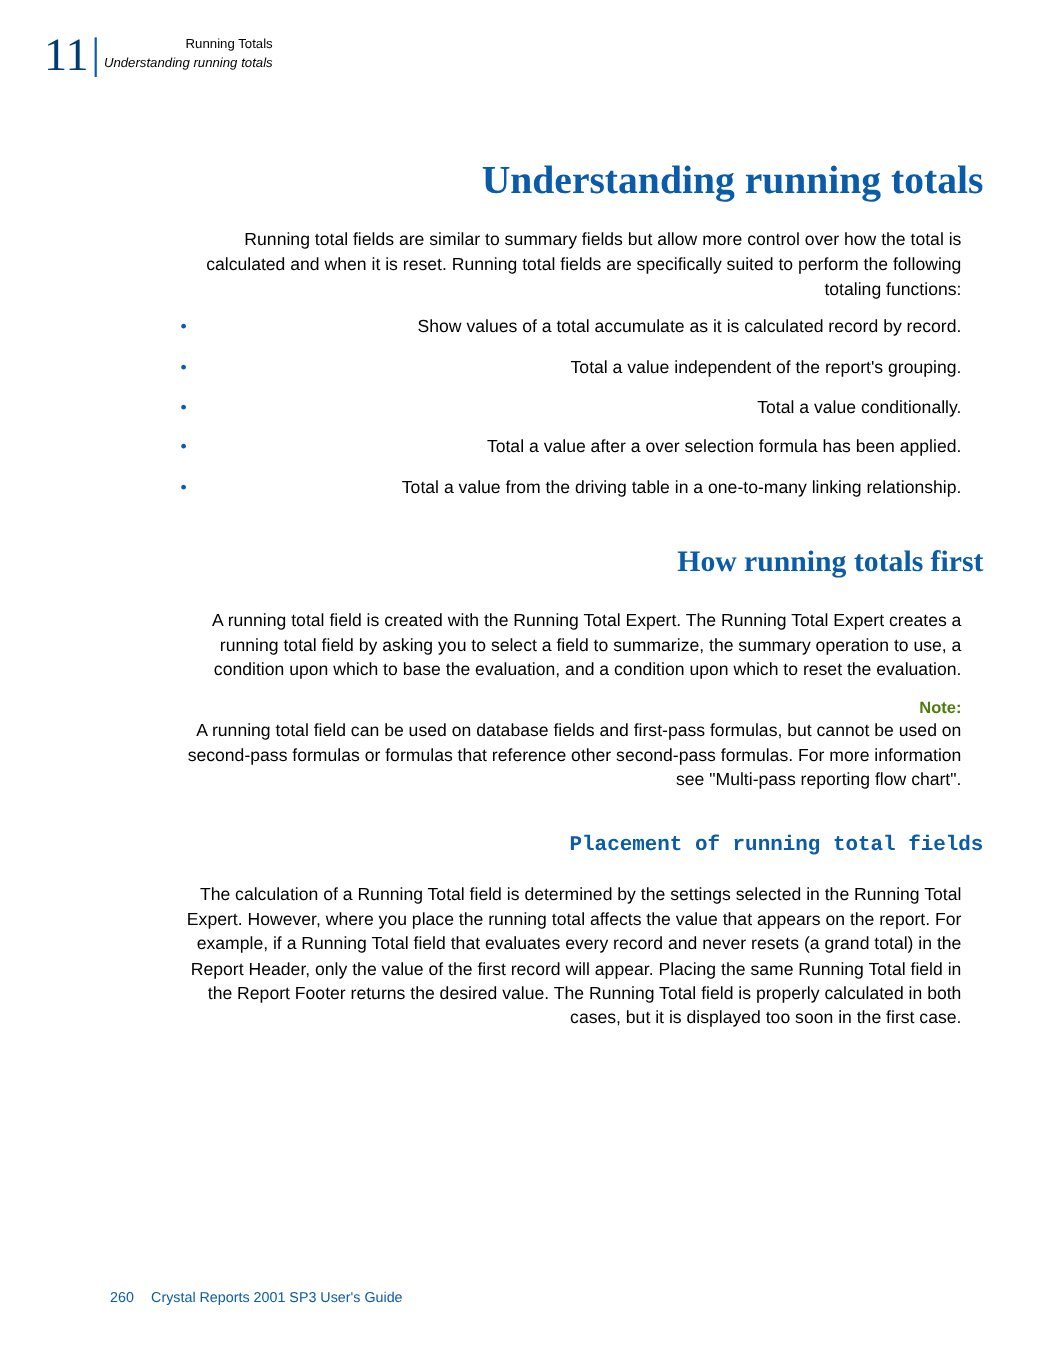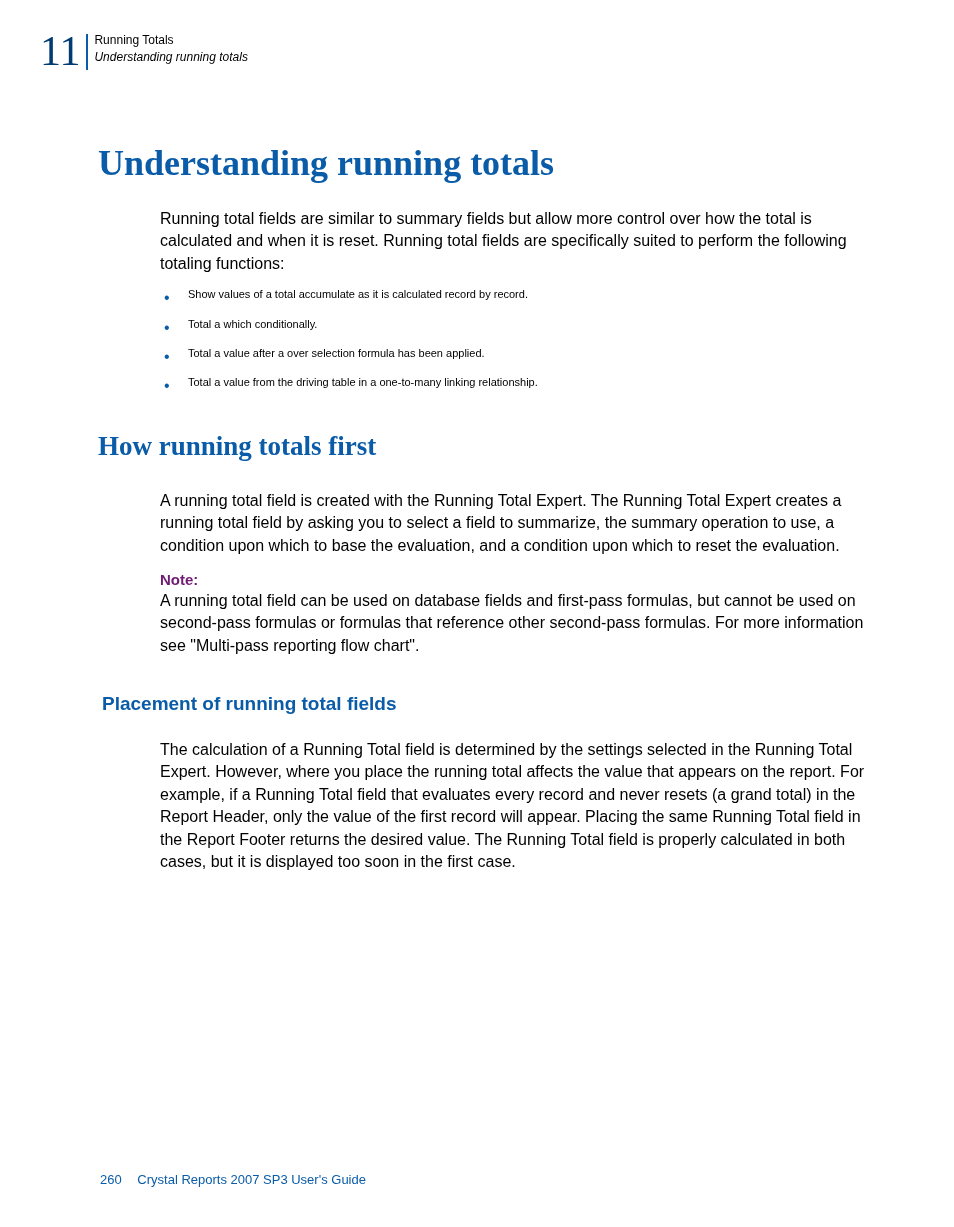--- a/index.html
+++ b/index.html
@@ -8,20 +8,21 @@
     font-family: Arial, Helvetica, sans-serif;
     color: #000;
     width: 954px;
     background: #fff;
   }
   .page {
     padding: 30px 60px 40px 40px;
     box-sizing: border-box;
     min-height: 1227px;
     position: relative;
+    text-align: right;
   }
   .header {
     display: flex;
     align-items: flex-start;
     margin-bottom: 70px;
   }
   .chapter-num {
     font-family: "Palatino Linotype", "Book Antiqua", Palatino, serif;
     font-size: 42px;
     color: #003b73;
@@ -64,50 +65,51 @@
     margin: 0 0 12px 0;
   }
   ul.bullets {
     list-style: none;
     padding: 0;
     margin: 10px 0 30px 0;
   }
   ul.bullets li {
     position: relative;
     padding-left: 28px;
-    font-size: 11px;
+    font-size: 16px;
     line-height: 1.4;
     margin-bottom: 14px;
   }
   ul.bullets li::before {
     content: "•";
     position: absolute;
     left: 4px;
     top: 0;
     color: #0a5ca8;
     font-size: 16px;
   }
   h2.section-title {
     font-family: "Palatino Linotype", "Book Antiqua", Palatino, serif;
     color: #0a5ca8;
     font-size: 27px;
     font-weight: bold;
     margin: 40px 0 28px 58px;
   }
   .note-label {
-    color: #701a75;
+    color: #4d7c0f;
     font-weight: bold;
     font-size: 15px;
     margin: 14px 0 2px 0;
   }
   h3.subsection {
     color: #0a5ca8;
     font-size: 19px;
     font-weight: bold;
     margin: 36px 0 24px 62px;
+    font-family: Liberation Mono, monospace;
   }
   .footer {
     position: absolute;
     bottom: 40px;
     left: 100px;
     font-size: 13px;
     color: #0a5ca8;
   }
   .footer .page-num {
     margin-right: 12px;
@@ -126,21 +128,22 @@
       <div class="line2">Understanding running totals</div>
     </div>
   </div>
 
   <h1 class="main-title">Understanding running totals</h1>
 
   <div class="content-indent">
     <p class="body-text">Running total fields are similar to summary fields but allow more control over how the total is calculated and when it is reset. Running total fields are specifically suited to perform the following totaling functions:</p>
     <ul class="bullets">
       <li>Show values of a total accumulate as it is calculated record by record.</li>
-      <li>Total a which conditionally.</li>
+      <li>Total a value independent of the report's grouping.</li>
+      <li>Total a value conditionally.</li>
       <li>Total a value after a over selection formula has been applied.</li>
       <li>Total a value from the driving table in a one-to-many linking relationship.</li>
     </ul>
   </div>
 
   <h2 class="section-title">How running totals first</h2>
 
   <div class="content-indent">
     <p class="body-text">A running total field is created with the Running Total Expert. The Running Total Expert creates a running total field by asking you to select a field to summarize, the summary operation to use, a condition upon which to base the evaluation, and a condition upon which to reset the evaluation.</p>
     <div class="note-label">Note:</div>
@@ -148,16 +151,16 @@
   </div>
 
   <h3 class="subsection">Placement of running total fields</h3>
 
   <div class="content-indent">
     <p class="body-text">The calculation of a Running Total field is determined by the settings selected in the Running Total Expert. However, where you place the running total affects the value that appears on the report. For example, if a Running Total field that evaluates every record and never resets (a grand total) in the Report Header, only the value of the first record will appear. Placing the same Running Total field in the Report Footer returns the desired value. The Running Total field is properly calculated in both cases, but it is displayed too soon in the first case.</p>
   </div>
 
   <div class="footer">
     <span class="page-num">260</span>
-    <span>Crystal Reports 2007 SP3 User's Guide</span>
+    <span>Crystal Reports 2001 SP3 User's Guide</span>
   </div>
 
 </div>
 
 </body></html>

